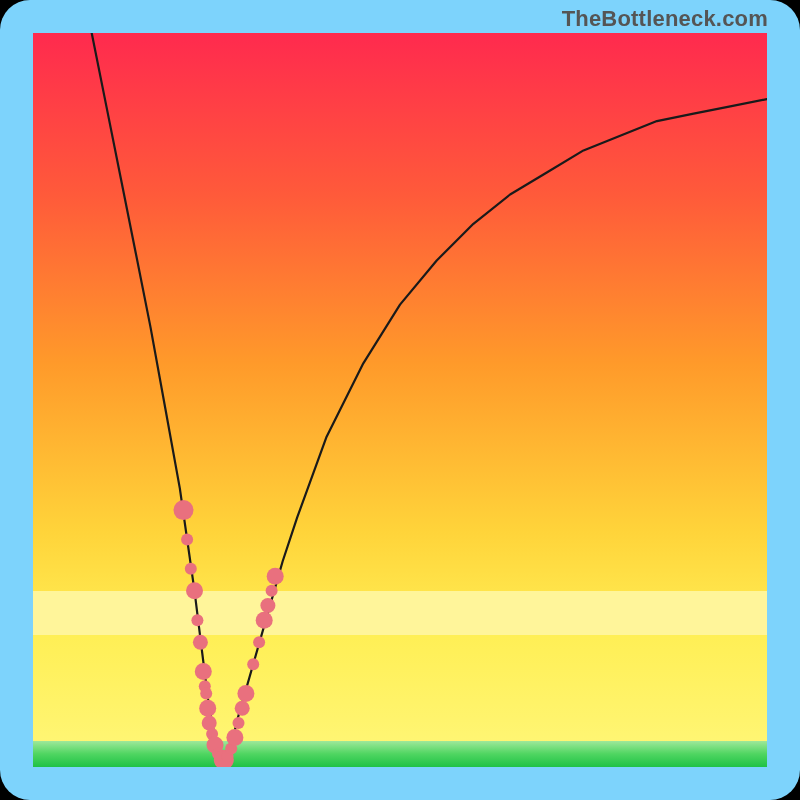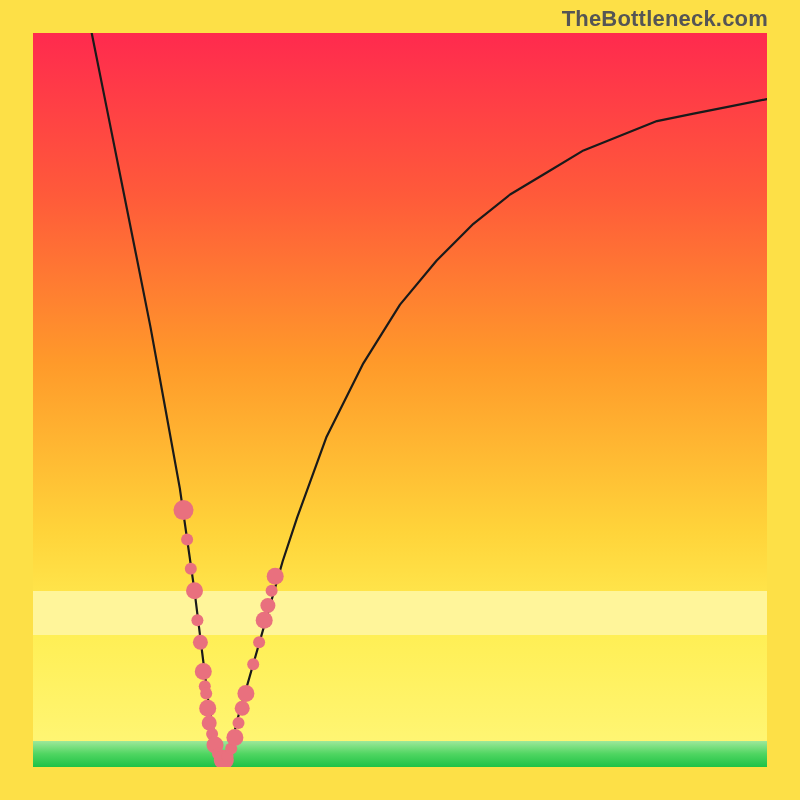--- a/index.html
+++ b/index.html
@@ -6,21 +6,22 @@
     margin: 0;
     padding: 0;
     width: 800px;
     height: 800px;
     background: #000;
     overflow: hidden;
   }
   .frame {
     position: absolute;
     inset: 0;
-    background: #fde047;
+    background: #7dd3fc;
+    border-radius: 30px;
   }
   .plot-area {
     position: absolute;
     left: 33px;
     top: 33px;
     width: 734px;
     height: 734px;
     overflow: hidden;
   }
   .gradient-bg {

